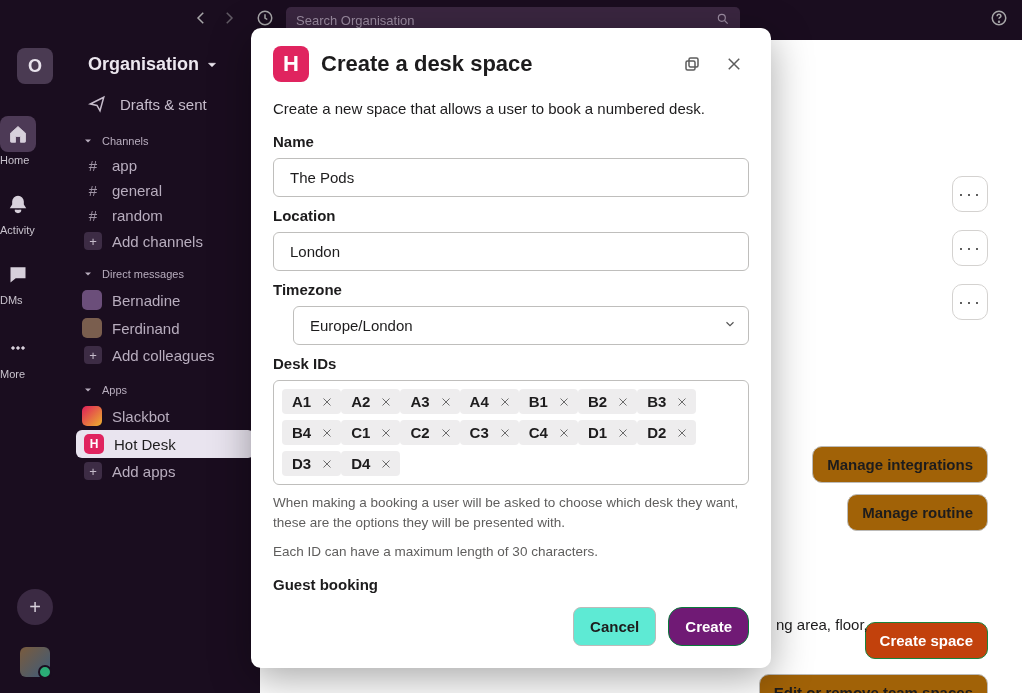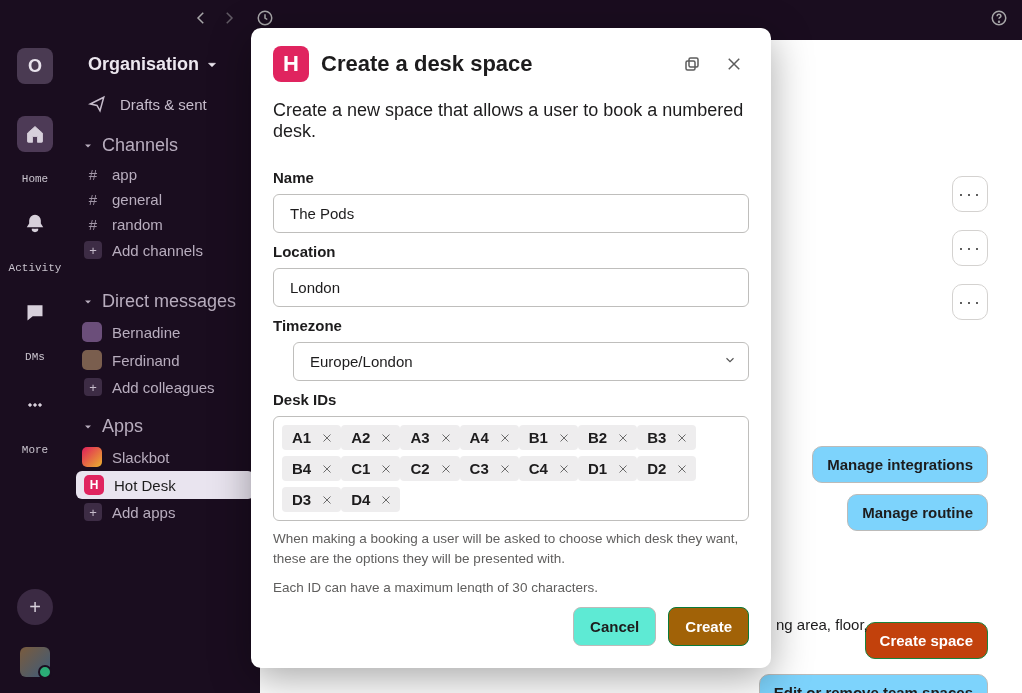--- a/index.html
+++ b/index.html
@@ -17,102 +17,109 @@
   .searchbar .sicon svg { width: 14px; height: 14px; stroke: #9b8ca1; fill: none; }
   .help { margin-left: auto; }
   .help svg { width: 18px; height: 18px; stroke: #a7a6a8; fill: none; }
 
   
   .main { display: flex; height: calc(100% - 40px); }
 
   
   .rail { width: 70px; display: flex; flex-direction: column; align-items: center; padding-top: 8px; gap: 4px; color: #c9c3cd; font-size: 11px; }
   .rail-avatar { width: 36px; height: 36px; border-radius: 8px; background: #4a3a52; display: flex; align-items: center; justify-content: center; font-weight: 700; color: #e8e2ec; margin-bottom: 20px; font-size: 18px;}
-  .rail-item { display: flex; flex-direction: column; align-items: center; gap: 21px; padding: 8px 0; width: 100%; font-family: Liberation Mono, monospace; }
+  .rail-item { display: flex; flex-direction: column; gap: 2px; padding: 8px 0; width: 100%; }
   .rail-item.active .rail-icon { background: #4d3a56; }
   .rail-icon { width: 36px; height: 36px; border-radius: 8px; display: flex; align-items: center; justify-content: center; }
   .rail-icon svg { width: 20px; height: 20px; stroke: #d7d0db; fill: #d7d0db; }
   .rail .more-dots { margin-top: 4px; }
   .rail-spacer { flex: 1; }
   .rail-add { width: 36px; height: 36px; border-radius: 50%; background: #3b2a43; color: #d7d0db; display:flex; align-items:center; justify-content:center; font-size: 20px; margin-bottom: 18px;}
   .rail-user { width: 30px; height: 30px; border-radius: 6px; background: linear-gradient(135deg,#7a5b3d,#3d5b7a); position: relative; margin-bottom: 16px;}
   .rail-user::after { content:""; position:absolute; right:-2px; bottom:-2px; width:10px; height:10px; border-radius:50%; background:#2bac76; border: 2px solid #1a0d1f; }
 
   
   .sidebar { width: 190px; padding: 14px 0 0 0; background: transparent; border-top-left-radius: 8px; }
   .workspace-hdr { display:flex; align-items:center; gap:6px; padding: 0 16px 10px 18px; font-size: 18px; font-weight: 800; color: #ece7ef; }
   .workspace-hdr svg { width:14px; height:14px; stroke:#ece7ef; fill:#ece7ef; }
   .compose-row { display:flex; align-items:center; gap:14px; padding: 10px 16px 16px 18px; color:#c6bccb; font-size: 15px; }
   .compose-row svg { width:18px; height:18px; stroke:#c6bccb; fill:none; }
-  .sec-hdr { display:flex; align-items:center; gap:8px; padding: 6px 12px; font-size: 18px; color:#b8adbe; }
+  .sec-hdr { display:flex; align-items:center; gap:8px; padding: 6px 12px; font-size: 11px; color:#b8adbe; }
   .sec-hdr svg { width:12px; height:12px; fill:#b8adbe; }
   .chan { display:flex; align-items:center; gap:10px; padding: 4px 14px; font-size: 15px; color:#b8adbe; }
   .chan .hash { width:18px; text-align:center; opacity:0.85; }
   .chan .plusbox { width:18px; height:18px; border-radius:4px; background:#3d2c45; display:flex; align-items:center; justify-content:center; font-size:13px; color:#c6bccb; }
   .dm { display:flex; align-items:center; gap:10px; padding: 4px 12px; font-size: 15px; color:#b8adbe; }
   .dm .av { width:20px; height:20px; border-radius:5px; background:#6b4e7a; flex:0 0 20px; }
   .dm.you .you-tag { color:#8c7f94; font-size:14px; }
   .apps-row { display:flex; align-items:center; gap:10px; padding: 4px 12px; font-size: 15px; color:#b8adbe; border-radius:0; }
   .apps-row.active { background:#e9e4ef; color:#1d1c1d; border-radius:6px; margin: 0 6px; padding: 4px 8px;}
   .apps-row .appicon { width:20px; height:20px; border-radius:5px; display:flex; align-items:center; justify-content:center; font-size:12px; font-weight:700; color:#fff; }
   .appicon.sb { background:linear-gradient(135deg,#e01e5a,#ecb22e); }
   .appicon.hd { background:#e0245f; }
 
   
   .content { flex:1; background:#ffffff; border-top-left-radius: 8px; position:relative; overflow:hidden; }
   .card-col { position:absolute; right:34px; top:136px; display:flex; flex-direction:column; gap:18px; align-items:flex-end; }
   .dots-btn { width:36px; height:36px; border:1px solid #d4d2d0; border-radius:10px; background:#fff; color:#454545; display:flex; align-items:center; justify-content:center; font-size:18px; letter-spacing:2px; }
   .btn-row { position:absolute; right:34px; display:flex; gap:12px; }
-  .btn { border:1px solid #bcbbb9; background:#7dd3fc; border-radius:10px; padding: 9px 14px; font-size:15px; font-weight:600; color:#1d1c1d; }
+  .btn { border:1px solid #bcbbb9; background:#a16207; border-radius:10px; padding: 9px 14px; font-size:15px; font-weight:600; color:#1d1c1d; }
   .btn.primary { background:#c2410c; color:#fff; border-color:#18843f; }
   .text-frag { position:absolute; color:#1d1c1d; font-size:15px; }
 
   
   .overlay { position:absolute; inset:0; background:rgba(20,10,25,0); }
   .modal { position:absolute; left:251px; top:28px; width:520px; height:640px; background:#fff; border-radius:10px; box-shadow: 0 10px 40px rgba(0,0,0,0.35); display:flex; flex-direction:column; }
   .modal-hdr { display:flex; align-items:center; gap:12px; padding: 18px 22px 4px 22px; }
   .modal-hdr .logo { width:36px; height:36px; border-radius:8px; background:#e0245f; color:#fff; display:flex; align-items:center; justify-content:center; font-weight:900; font-size:22px; }
   .modal-hdr h2 { font-size:22px; font-weight:800; color:#1d1c1d; flex:1; }
   .modal-hdr .hicon { width:30px; height:30px; display:flex; align-items:center; justify-content:center; color:#5c5c5c; }
   .modal-hdr .hicon svg { width:18px; height:18px; stroke:#5c5c5c; fill:none; }
   .modal-body { padding: 14px 22px 0 22px; overflow-y:auto; flex:1; position:relative; }
   
   .modal-body::-webkit-scrollbar { width:9px; }
   .modal-body::-webkit-scrollbar-thumb { background:#bdbdbd; border-radius:5px; }
-  .modal-body p.lead { color:#1d1c1d; font-size:18px; margin-bottom: 27px; }
+  .modal-body p.lead { color:#1d1c1d; font-size:15px; margin-bottom: 16px; }
   .fld-label { font-size:15px; font-weight:700; color:#1d1c1d; margin: 10px 0 8px; }
   .text-input { width:100%; border:1px solid #bfbebc; border-radius:6px; padding: 10px 16px; font-size:15px; color:#1d1c1d; }
   .select-wrap { position:relative;margin-left:20px; }
   .select-wrap .caret { position:absolute; right:12px; top:50%; transform:translateY(-50%); color:#555; pointer-events:none; }
   .chips { width:100%; border:1px solid #bfbebc; border-radius:6px; padding: 8px 8px 2px 8px; display:flex; flex-wrap:wrap; }
   .chip { background:#eeedee; border-radius:4px; padding: 4px 6px 4px 10px; display:flex; align-items:center; gap:8px; font-size:15px; font-weight:700; color:#1d1c1d; margin-bottom:6px;}
   .chip .x { width:16px; height:16px; display:flex; align-items:center; justify-content:center; color:#5c5c5c; font-weight:400;}
   .chip .x svg { width:12px; height:12px; stroke:#6b6b6b; }
   .help-text { font-size: 13.5px; color:#5f5e5d; margin-top: 8px; line-height:1.5; }
   .modal-ftr { padding: 14px 22px 22px; display:flex; justify-content:flex-end; gap:12px; }
   .mbtn { border:1px solid #bcbbb9; background:#5eead4; border-radius:8px; padding: 10px 16px; font-size:15px; font-weight:700; color:#1d1c1d; }
-  .mbtn.primary { background:#a16207; color:#fff; border-color:#0a7a3b; }
+  .mbtn.primary { background:#701a75; color:#fff; border-color:#0a7a3b;border-radius:14px; }
 </style>
 </head>
 <body>
 
 <div class="topbar">
   <div class="topbar-left"></div>
   <div class="nav-arrows">
     <span class="nav-arrow"><svg viewBox="0 0 24 24" stroke-width="2">
           <path d="M15 5l-7 7 7 7"></path>
         </svg></span>
     <span class="nav-arrow" style="opacity:.5"><svg viewBox="0 0 24 24" stroke-width="2">
           <path d="M9 5l7 7-7 7"></path>
         </svg></span>
     <span class="history"><svg viewBox="0 0 24 24" stroke-width="2">
           <circle cx="12" cy="12" r="9"></circle>
           <path d="M12 7v5l3 2"></path>
         </svg></span>
   </div>
+  <div class="searchbar">
+    <span>Search Organisation</span>
+    <span class="sicon"><svg viewBox="0 0 24 24" stroke-width="2">
+          <circle cx="10" cy="10" r="6"></circle>
+          <path d="M15 15l5 5"></path>
+        </svg></span>
+  </div>
   <span class="help"><svg viewBox="0 0 24 24" stroke-width="2">
         <circle cx="12" cy="12" r="9"></circle>
         <path d="M9.5 9.5a2.5 2.5 0 115 0c0 1.5-2.5 2-2.5 3.5"></path>
         <circle cx="12" cy="17" r="0.6" fill="#a7a6a8"></circle>
       </svg></span>
 </div>
 
 <div class="main">
 
   <div class="rail">
@@ -187,21 +194,21 @@
       </div>
     <div class="chan">
         <span class="hash">#</span>
         <span>random</span>
       </div>
     <div class="chan">
         <span class="plusbox">+</span>
         <span>Add channels</span>
       </div>
 
-    <div class="sec-hdr" style="margin-top:22px">
+    <div class="sec-hdr" style="margin-top:8px">
       <svg viewBox="0 0 24 24">
           <path d="M6 9l6 6 6-6z"></path>
         </svg>
       <span>Direct messages</span>
     </div>
     <div class="dm">
         <span class="av"></span>
         <span>Bernadine</span>
       </div>
     <div class="dm">

